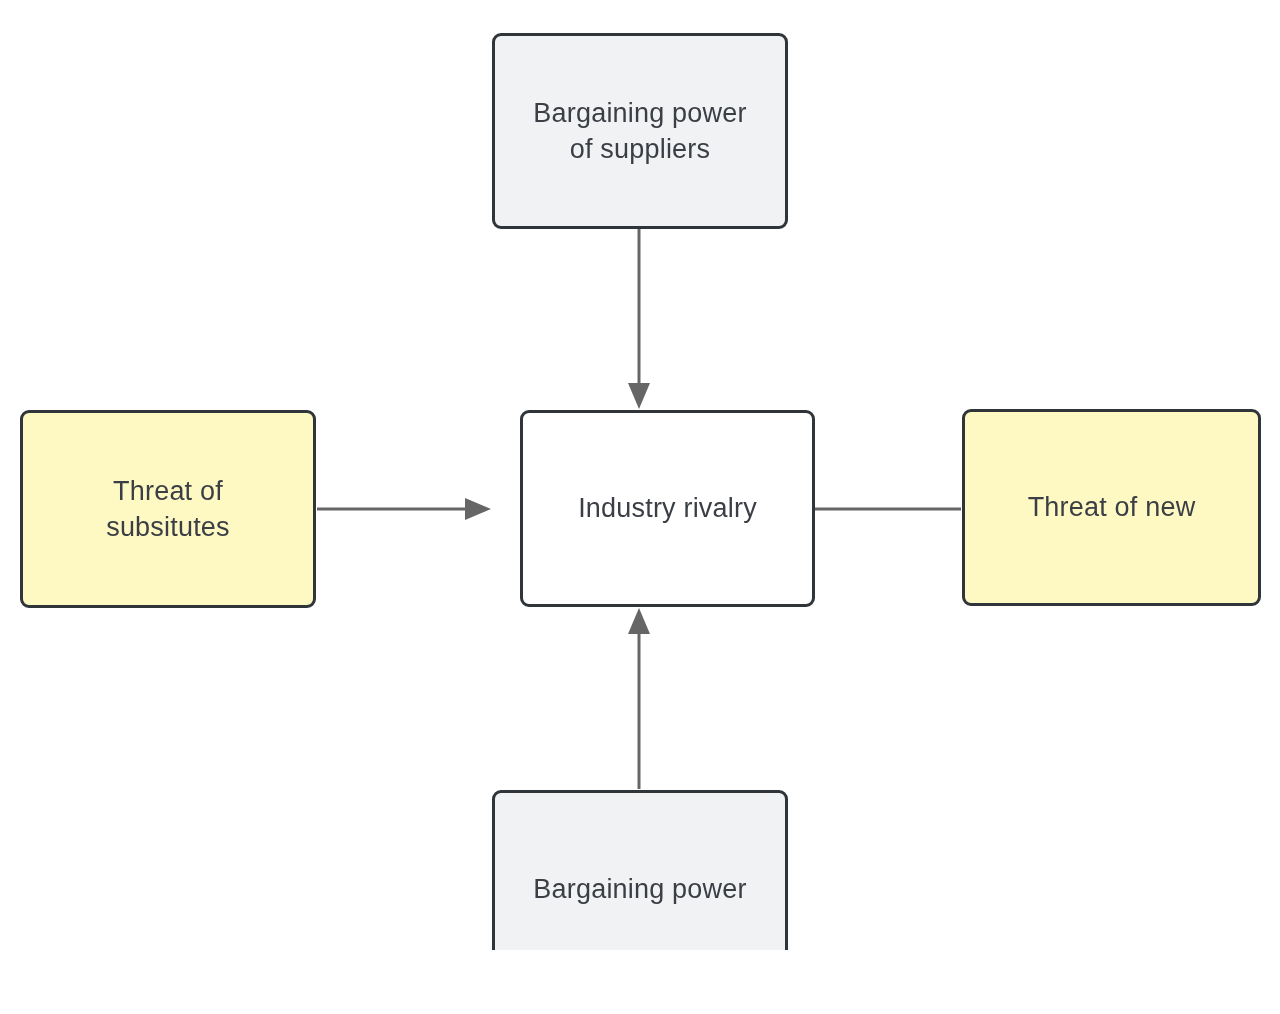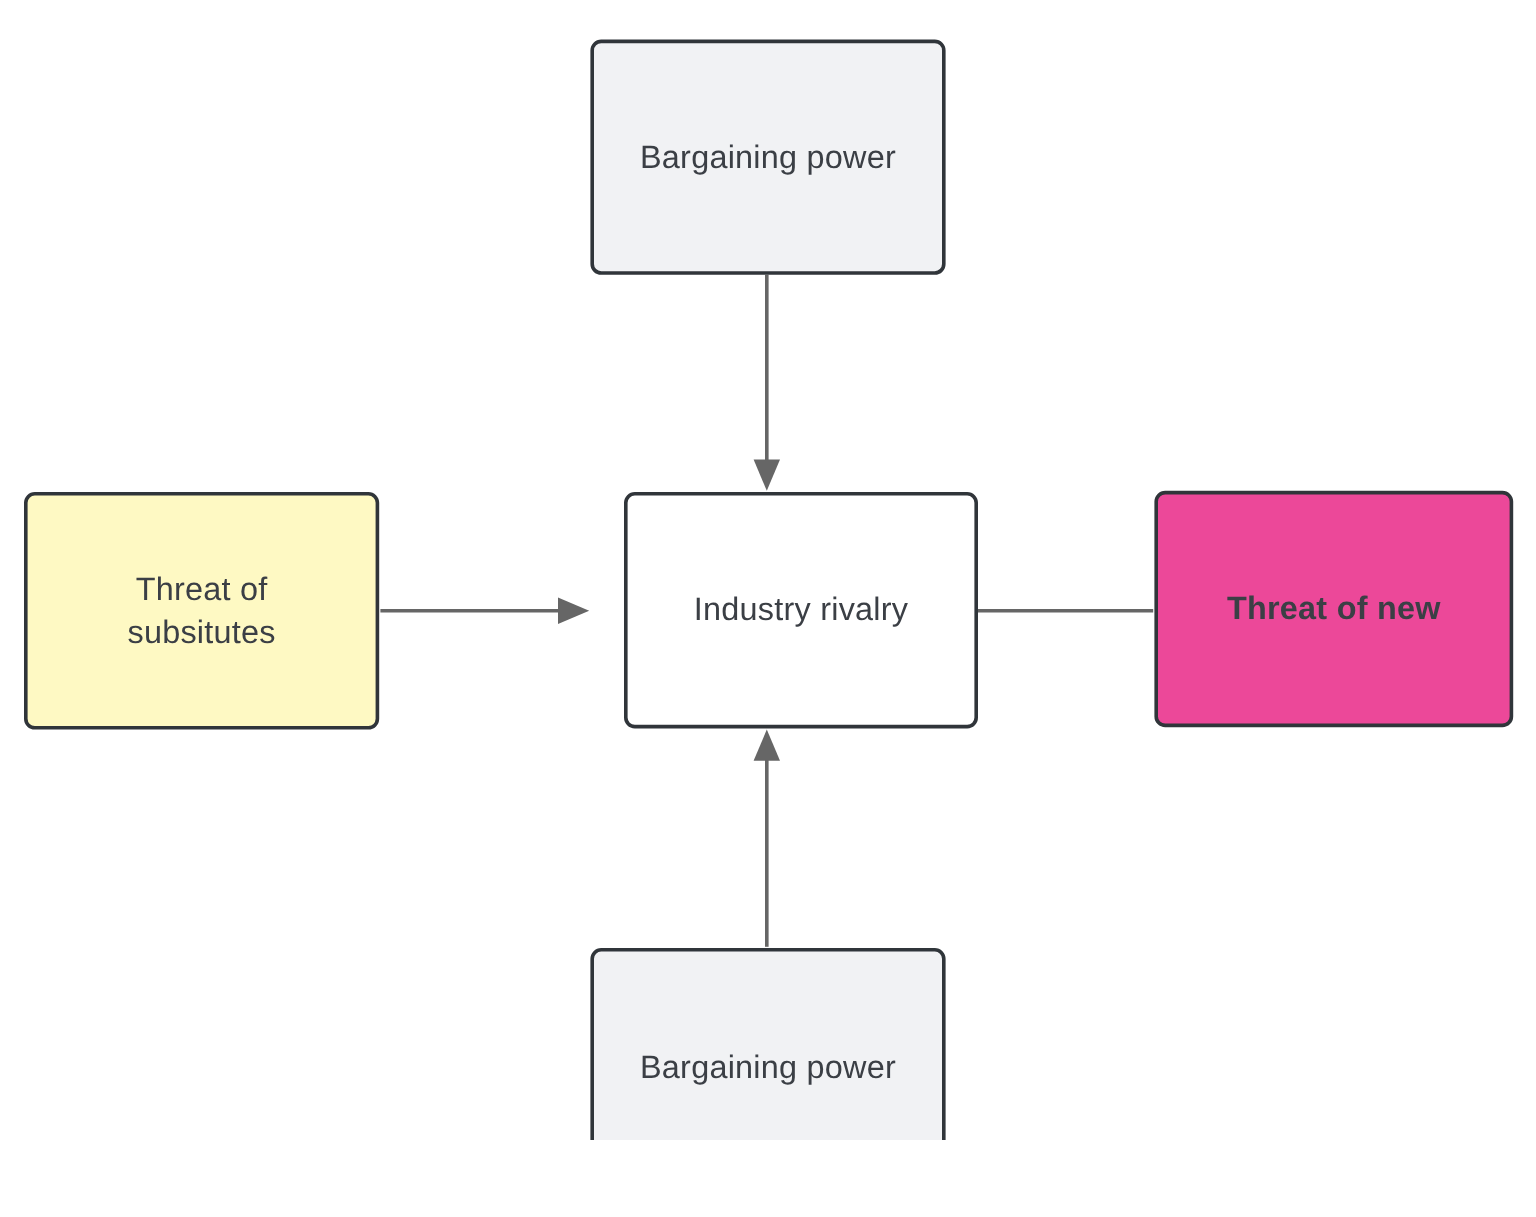--- a/index.html
+++ b/index.html
@@ -64,37 +64,38 @@
     </g>
     <g>
       <line x1="639" y1="789" x2="639" y2="631" stroke-width="3" stroke="#666666"></line>
       <polygon points="639,608 628,634 650,634" fill="#666666"></polygon>
     </g>
   </svg>
 
   <div class="node node-suppliers" style="background-color: rgb(241, 242, 244); border-color: rgb(48, 53, 58);">
     <div class="label" style="color: rgb(59, 63, 69);">
       <span class="line">Bargaining power</span>
+      <span class="line">of suppliers</span>
     </div>
   </div>
 
   <div class="node node-substitutes" style="background-color: #fef9c3; border-color: rgb(48, 53, 58);">
     <div class="label" style="color: rgb(59, 63, 69);">
       <span class="line">Threat of</span>
       <span class="line">subsitutes</span>
     </div>
   </div>
 
   <div class="node node-rivalry" style="background-color: rgb(255, 255, 255); border-color: rgb(48, 53, 58);">
     <div class="label" style="color: rgb(59, 63, 69);">
       <span class="line">Industry rivalry</span>
     </div>
   </div>
 
-  <div class="node node-entrants" style="background-color: #ec4899; border-color: rgb(48, 53, 58); font-weight: bold;">
+  <div class="node node-entrants" style="background-color: #fef9c3; border-color: rgb(48, 53, 58);">
     <div class="label" style="color: rgb(59, 63, 69);">
       <span class="line">Threat of new</span>
     </div>
   </div>
 
   <div class="node node-buyers" style="background-color: rgb(241, 242, 244); border-color: rgb(48, 53, 58);">
     <div class="label" style="color: rgb(59, 63, 69);">
       <span class="line">Bargaining power</span>
     </div>
   </div>

